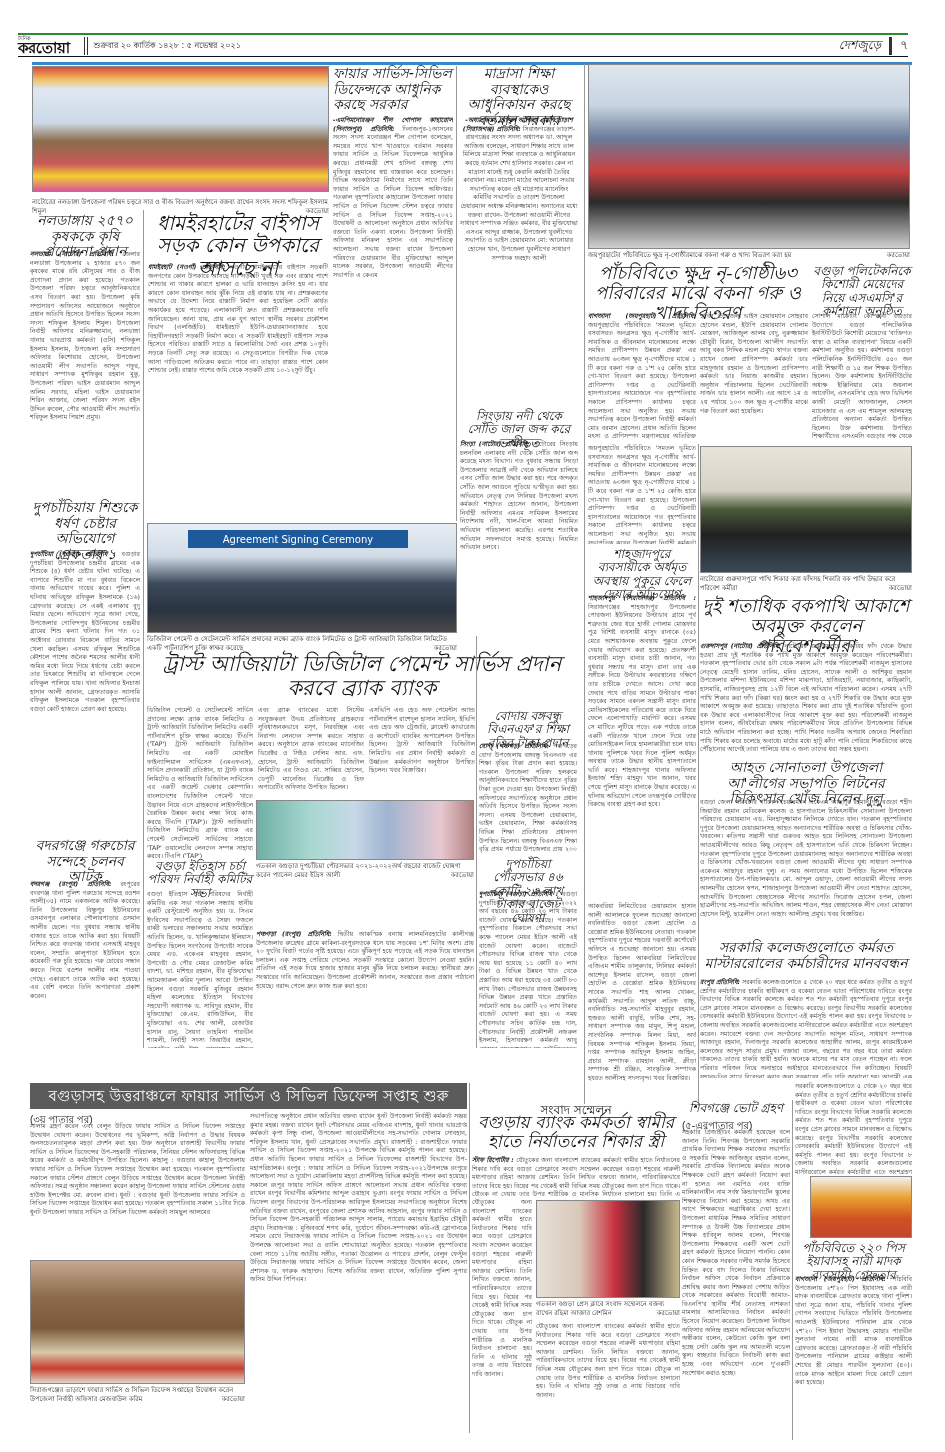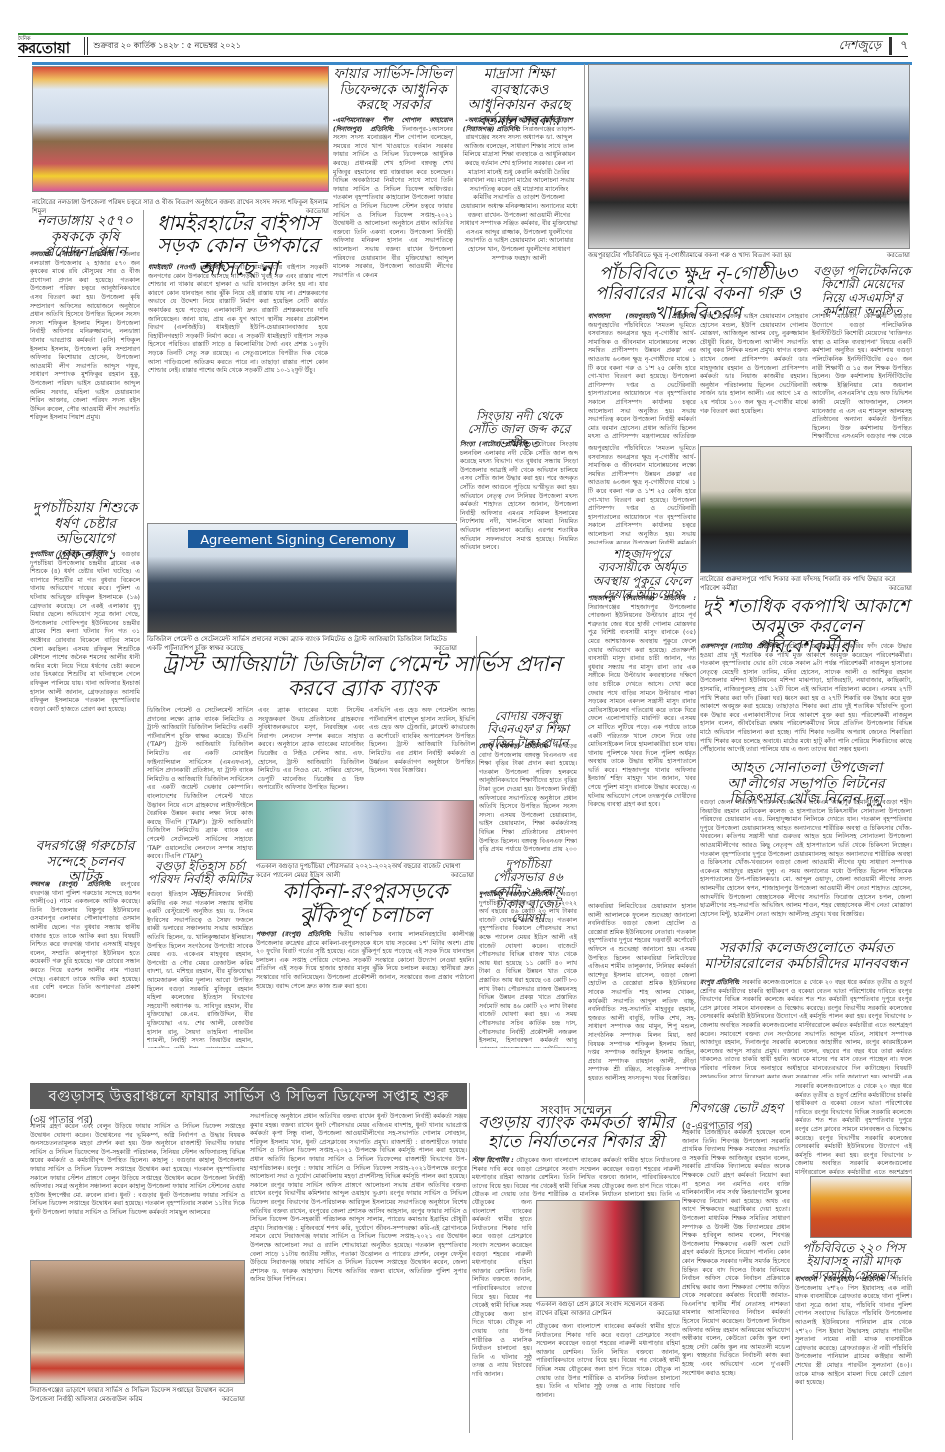--- a/index.html
+++ b/index.html
@@ -93,21 +93,21 @@
   </div>
 
   <div class="rule-v" style="left:143px;top:210px;height:838px;"></div>
 
   <div class="hl big" style="left:148px;top:212px;width:180px;font-size:20px;">ধামইরহাটের বাইপাস সড়ক কোন উপকারে আসছে না</div>
   <div class="txt" style="left:148px;top:263px;width:180px;height:256px;">
     <span class="by">ধামইরহাট (নওগাঁ) প্রতিনিধি:</span>
     <span>নওগাঁর ধামইরহাটের বাইপাস সড়কটি জনগণের কোন উপকারে আসছে না। সড়কটি খুবই সরু এবং রাস্তার পাশে শোল্ডার না থাকার কারণে হালকা ও ভারি যানবাহন ক্রসিং হয় না। যার কারণে কোন যানবাহন আর ঝুঁকি নিয়ে ওই রাস্তায় যায় না। প্রশস্তকরণের অভাবে যে উদ্দেশ্য নিয়ে রাস্তাটি নির্মাণ করা হয়েছিল সেটি কার্যত অকার্যকর হয়ে পড়েছে। এলাকাবাসী দ্রুত রাস্তাটি প্রশস্তকরণের দাবি জানিয়েছেন। জানা যায়, প্রায় এক যুগ আগে স্থানীয় সরকার প্রকৌশল বিভাগ (এলজিইডি) ধামইরহাট ইউপি-চেয়ারম্যানবাজার হয়ে বিহারীনগরহাট সড়কটি নির্মাণ করে। এ সড়কটি ধামইরহাট বাইপাস সড়ক হিসেবে পরিচিত। রাস্তাটি সাড়ে ৪ কিলোমিটার দৈর্ঘ্য এবং প্রশস্ত ১০ফুট। সড়কে তিনটি সেতু সরু রয়েছে। এ সেতুগুলোতে বিপরীত দিক থেকে আসা গাড়িগুলো অতিক্রম করতে পারে না। তাছাড়া রাস্তার পাশে কোন শোল্ডার নেই। রাস্তার পাশের জমি থেকে সড়কটি প্রায় ১০-১২ফুট উঁচু।</span>
   </div>
 
-  <div class="hl med" style="left:333px;top:66px;width:120px;text-align:center;">ফায়ার সার্ভিস-সিভিল ডিফেন্সকে আধুনিক করছে সরকার</div>
+  <div class="hl med" style="left:333px;top:66px;width:120px;text-align:left;">ফায়ার সার্ভিস-সিভিল ডিফেন্সকে আধুনিক করছে সরকার</div>
   <div class="txt" style="left:333px;top:116px;width:120px;height:404px;">
     <span class="by">-এমপিমনোরঞ্জন শীল গোপাল</span>
     <span class="by">কাহারোল (দিনাজপুর) প্রতিনিধি:</span>
     <span>দিনাজপুর-১আসনের সংসদ সদস্য মনোরঞ্জন শীল গোপাল বলেছেন, সময়ের সাথে খাপ খাওয়াতে বর্তমান সরকার ফায়ার সার্ভিস ও সিভিল ডিফেন্সকে আধুনিক করছে। প্রধানমন্ত্রী শেখ হাসিনা বঙ্গবন্ধু শেখ মুজিবুর রহমানের স্বপ্ন বাস্তবায়ন করে চলেছেন। বিভিন্ন অবকাঠামো নির্মাণের সাথে সাথে তিনি ফায়ার সার্ভিস ও সিভিল ডিফেন্স অধিদপ্তর। গতকাল বৃহস্পতিবার কাহারোল উপজেলা ফায়ার সার্ভিস ও সিভিল ডিফেন্স স্টেশন চত্বরে ফায়ার সার্ভিস ও সিভিল ডিফেন্স সপ্তাহ-২০২১ উদ্বোধনী ও আলোচনা অনুষ্ঠানে প্রধান অতিথির বক্তব্যে তিনি একথা বলেন। উপজেলা নির্বাহী অফিসার মনিরুল হাসান এর সভাপতিত্বে আলোচনা সভায় বক্তব্য রাখেন উপজেলা পরিষদের চেয়ারম্যান বীর মুক্তিযোদ্ধা আব্দুল মালেক সরকার, উপজেলা আওয়ামী লীগের সভাপতি এ কেএম</span>
   </div>
 
   <div class="rule-v" style="left:456px;top:66px;height:455px;"></div>
 
   <div class="hl med" style="left:460px;top:66px;width:118px;">মাদ্রাসা শিক্ষা ব্যবস্থাকেও আধুনিকায়ন করছে বর্তমান সরকার</div>
   <div class="txt" style="left:460px;top:116px;width:118px;height:200px;text-align:center;">
@@ -117,21 +117,21 @@
   </div>
 
   <div class="hl sm" style="left:460px;top:410px;width:118px;">সিংড়ায় নদী থেকে সোঁতি জাল জব্দ করে ভস্মীভূত</div>
   <div class="txt" style="left:460px;top:440px;width:118px;height:180px;">
     <span class="by">সিংড়া (নাটোর) প্রতিনিধি:</span>
     <span>নাটোরের সিংড়ায় চলনবিল এলাকার নদী থেকে সোঁতি জাল জব্দ করেছে মৎস্য বিভাগ। গত বুধবার সন্ধ্যায় সিংড়া উপজেলার আত্রাই নদী থেকে অভিযান চালিয়ে এসব সোঁতি জাল উদ্ধার করা হয়। পরে জব্দকৃত সোঁতি জাল আগুনে পুড়িয়ে ভস্মীভূত করা হয়। অভিযানে নেতৃত্ব দেন সিনিয়র উপজেলা মৎস্য কর্মকর্তা শাহাদত হোসেন জানান, উপজেলা নির্বাহী অফিসার এমএম সামিরুল ইসলামের নির্দেশনায় নদী, খাল-বিলে আমরা নিয়মিত অভিযান পরিচালনা করেছি। এরপর শতাধিক অভিযান সফলভাবে সমাপ্ত হয়েছে। নিয়মিত অভিযান চলবে।</span>
   </div>
 
   <div class="photo" style="left:147px;top:523px;width:310px;height:110px;">
     <div class="ph-bg" style="background:linear-gradient(180deg,#e8eef4 0%,#d0dbe6 30%,#3b4a5c 55%,#2a3340 80%,#4a4a4a 100%);position:relative;">
-      <div style="position:absolute;left:40px;top:6px;width:220px;height:18px;background:#1c5a9c;color:#fff;font-size:13px;font-family:'DejaVu Sans',sans-serif;display:flex;align-items:center;justify-content:center;">Agreement Signing Ceremony</div>
+      <div style="position:absolute;left:40px;top:6px;width:220px;height:18px;background:#1c5a9c;color:#fff;font-size:10px;font-family:'DejaVu Sans',sans-serif;display:flex;align-items:center;justify-content:center;">Agreement Signing Ceremony</div>
     </div>
   </div>
   <div class="caption" style="left:147px;top:635px;width:310px;">
     <span>ডিজিটাল পেমেন্ট ও সেটেলমেন্ট সার্ভিস প্রদানের লক্ষ্যে ব্র্যাক ব্যাংক লিমিটেড ও ট্রাস্ট আজিয়াটা ডিজিটাল লিমিটেড একটি পার্টনারশিপ চুক্তি স্বাক্ষর করেছে</span>
     <span class="credit">করতোয়া</span>
   </div>
 
   <div class="hl big" style="left:147px;top:653px;width:430px;">ট্রাস্ট আজিয়াটা ডিজিটাল পেমেন্ট সার্ভিস প্রদান করবে ব্র্যাক ব্যাংক</div>
   <div class="txt" style="left:147px;top:706px;width:106px;height:152px;">ডিজিটাল পেমেন্ট ও সেটেলমেন্ট সার্ভিস প্রদানের লক্ষ্যে ব্র্যাক ব্যাংক লিমিটেড ও ট্রাস্ট আজিয়াটা ডিজিটাল লিমিটেড একটি পার্টনারশিপ চুক্তি স্বাক্ষর করেছে। টিএপি ('TAP') ট্রাস্ট আজিয়াটা ডিজিটাল লিমিটেড এর একটি মোবাইল ফাইন্যান্সিয়াল সার্ভিসেস (এমএফএস), সার্ভিস প্রদানকারী প্রতিষ্ঠান, যা ট্রাস্ট ব্যাংক লিমিটেড ও আজিয়াটা ডিজিটাল সার্ভিসেস এর একটি জয়েন্ট ভেঞ্চার কোম্পানি। বাংলাদেশের ডিজিটাল পেমেন্ট খাতে উদ্ভাবন নিয়ে এসে গ্রাহকদের লাইফস্টাইলে বৈপ্লবিক উন্নয়ন করার লক্ষ্য নিয়ে কাজ করছে টিএপি ('TAP')। ট্রাস্ট আজিয়াটা ডিজিটাল লিমিটেড ব্র্যাক ব্যাংক এর পেমেন্ট সেটেলমেন্ট সার্ভিসের সাহায্যে 'TAP' ওয়ালেটের লেনদেন সম্পন্ন সাহায্য করবে। টিএপি ('TAP')</div>
   <div class="txt" style="left:258px;top:706px;width:106px;height:90px;">এবং ব্র্যাক ব্যাংকের মধ্যে সিস্টেম সংযুক্তকরণ উভয় প্রতিষ্ঠানের গ্রাহকদের সুবিধাজনকভাবে মসৃণ, নিরবচ্ছিন্ন এবং নিরাপদ লেনদেন সম্পন্ন করতে সাহায্য করবে। অনুষ্ঠানে ব্র্যাক ব্যাংকের ম্যানেজিং ডিরেক্টর ও সিইও সেলিম আর. এফ. হোসেন, ট্রাস্ট আজিয়াটা ডিজিটাল লিমিটেড এর সিওও মো. সাব্বির হোসেন, ডেপুটি ম্যানেজিং ডিরেক্টর ও চিফ অপারেটিং অফিসার উপস্থিত ছিলেন।</div>
@@ -141,21 +141,20 @@
   <div class="txt" style="left:147px;top:890px;width:106px;height:158px;">বগুড়া ইতিহাস চর্চা পরিষদের নির্বাহী কমিটির এক সভা গতকাল সন্ধ্যায় স্থানীয় একটি রেস্টুরেন্টে অনুষ্ঠিত হয়। ড. সিএম ইদরিসের সভাপতিত্বে ও সৈয়দ ফজলে রাব্বী ডলারের সঞ্চালনায় সভায় আমন্ত্রিত অতিথি ছিলেন, ড. খালিকুজ্জামান ইলিয়াস। উপস্থিত ছিলেন সংগঠনের উপদেষ্টা সাবেক মেয়র এড. একেএম মাহবুবর রহমান, উপদেষ্টা ও পৌর মেয়র রেজাউল করিম বাদশা, ডা. মশিহুর রহমান, বীর মুক্তিযোদ্ধা আমেজারুল করিম দুলাল। আরো উপস্থিত ছিলেন বগুড়া সরকারি মুজিবুর রহমান মহিলা কলেজের ইতিহাস বিভাগের সহযোগী অধ্যাপক ড. সাবিদুর রহমান, বীর মুক্তিযোদ্ধা কে.এম. রাজিউদ্দিন, বীর মুক্তিযোদ্ধা এড. শের আলী, রেজাউর হাসান রানু, সৈয়দা তাহমিনা পারভীন শ্যামলী, নির্বাহী সদস্য জিয়াউর রহমান, রেজাউল বারী ঈশা, মোয়াজ্জেম সাইফুল ইসলাম, মো: জহুরুল হক, এড. মোজাম্মেল হক প্রমুখ। খবর বিজ্ঞপ্তির।</div>
 
   <div class="photo" style="left:256px;top:800px;width:218px;height:60px;">
     <div class="ph-bg" style="background:linear-gradient(90deg,#6fb0a6 0%,#a8d8d0 25%,#c8d8e8 45%,#9fb4d0 60%,#e8c8d0 85%,#b08080 100%);"></div>
   </div>
   <div class="caption" style="left:256px;top:862px;width:218px;">
     <span>গতকাল বগুড়ার দুপচাঁচিয়া পৌরসভার ২০২১-২০২২অর্থ বছরের বাজেট ঘোষণা করেন প্যানেল মেয়র ইদ্রিস আলী</span>
     <span class="credit">করতোয়া</span>
   </div>
 
-  <div class="hl big" style="left:256px;top:880px;width:218px;">কাকিনা-রংপুরসড়কে ঝুঁকিপূর্ণ চলাচল</div>
   <div class="txt" style="left:256px;top:930px;width:218px;height:118px;">
     <span class="by">পঞ্চগড়া (রংপুর) প্রতিনিধি:</span>
     <span>দ্বিতীয় আকস্মিক বন্যায় লালমনিরহাটের কালীগঞ্জ উপজেলার রুদ্রেশ্বর গ্রামে কাকিনা-রংপুরসড়কে ধসে যায় সড়কের ১শ' মিটার অংশ। প্রায় ২০ ফুটের বিরাট গর্তের সৃষ্টি হয়েছে। এতে ঝুঁকিপূর্ণ হয়ে পড়েছে এই সড়ক দিয়ে যানবাহন চলাচল। এক সপ্তাহ পেরিয়ে গেলেও সড়কটি সংস্কারে কোনো উদ্যোগ নেওয়া হয়নি। প্রতিদিন এই সড়ক দিয়ে হাজার হাজার মানুষ ঝুঁকি নিয়ে চলাচল করছে। স্থানীয়রা দ্রুত সংস্কারের দাবি জানিয়েছেন। উপজেলা প্রকৌশলী জানান, সংস্কারের জন্য প্রস্তাব পাঠানো হয়েছে। বরাদ্দ পেলে দ্রুত কাজ শুরু করা হবে।</span>
   </div>
 
   <div class="rule-v" style="left:476px;top:636px;height:412px;"></div>
 
   <div class="hl sm" style="left:479px;top:710px;width:98px;">বোদায় বঙ্গবন্ধু বিএনএফ'র শিক্ষা বৃত্তির টাকা প্রদান</div>
   <div class="txt" style="left:479px;top:742px;width:98px;height:112px;">
     <span class="by">বোদা (পঞ্চগড়) প্রতিনিধি:</span>

